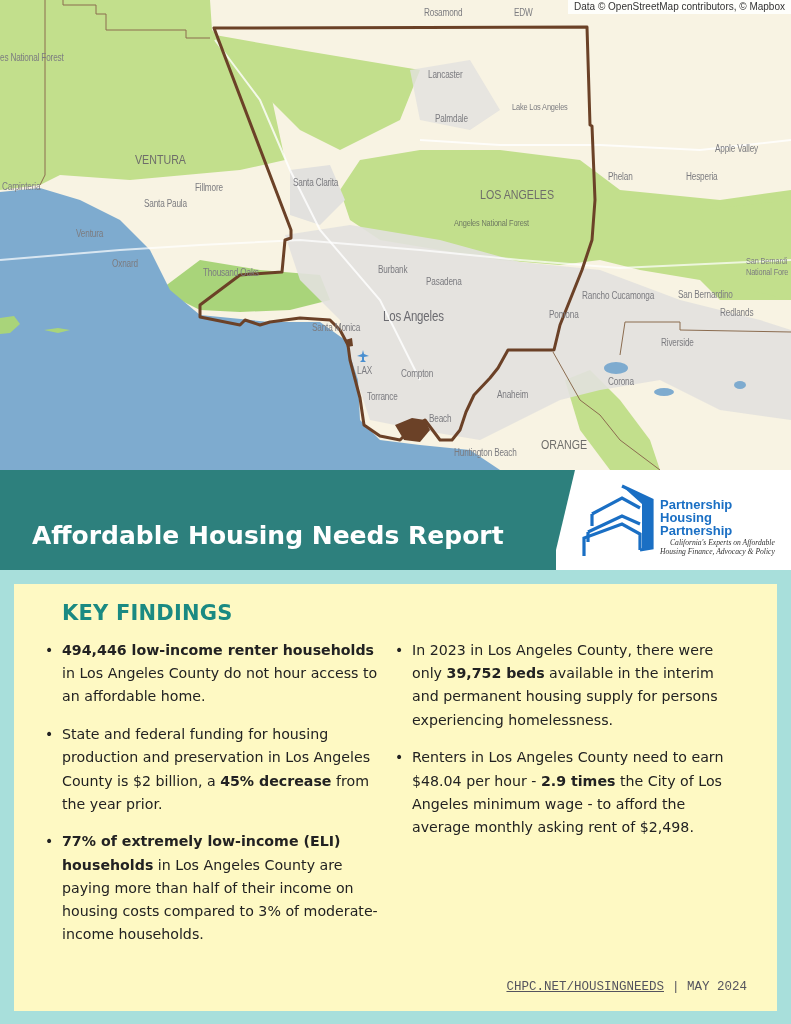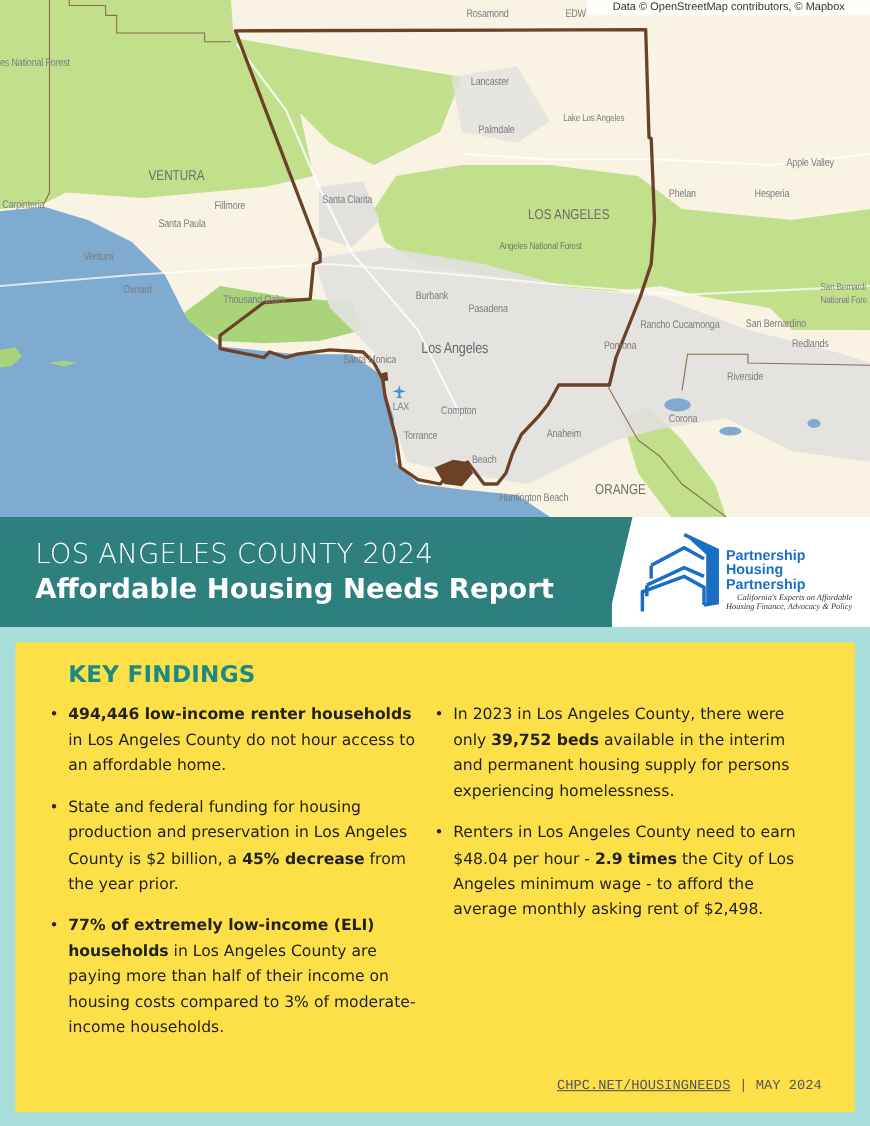--- a/index.html
+++ b/index.html
@@ -6,35 +6,35 @@
     html, body { width: 791px; height: 1024px; overflow: hidden; background: #a8dfdb; }
     body { position: relative; font-family: "Liberation Sans", sans-serif; }
 
     
     .map { position: absolute; left: 0; top: 0; width: 791px; height: 470px; background: #f8f3e3; overflow: hidden; }
     .map svg { position: absolute; left: 0; top: 0; }
     .map-label { position: absolute; font-family: "Liberation Sans", sans-serif; color: #7c7c80; font-size: 10px; white-space: nowrap; transform: scaleX(0.82); transform-origin: left top; letter-spacing: -0.2px; }
     .map-label.big { font-size: 14px; color: #6b6b70; }
     .map-label.region { font-size: 13px; color: #6e6d6a; letter-spacing: 0; }
     .map-label.forest { font-size: 9px; color: #6f7a62; }
-    .attribution { position: absolute; right: 0; top: 0; background: rgba(255,255,255,0.85); padding: 0 23px; height: 14px; line-height: 14px; font-size: 10px; color: #333; font-family: "Liberation Sans", sans-serif; }
+    .attribution { position: absolute; right: 0; top: 0; background: rgba(255,255,255,0.85); padding: 0 6px; height: 14px; line-height: 14px; font-size: 10px; color: #333; font-family: "Liberation Sans", sans-serif; }
 
     
     .banner { position: absolute; left: 0; top: 470px; width: 791px; height: 100px; background: #2d807d; }
     .banner-white { position: absolute; right: 0; top: 0; width: 235px; height: 100px; background: #fff; clip-path: polygon(19px 0, 235px 0, 235px 100px, 0 100px, 0 80px); }
     .title-line1, .title-line2 { position: absolute; left: 32px; color: #fff; font-family: "DejaVu Sans", sans-serif; font-weight: 300; white-space: nowrap; }
     .title-line1 { top: 19px; font-size: 25px; letter-spacing: 0.2px; }
     .title-line2 { top: 51px; font-size: 25px; font-weight: bold; }
 
     .logo { position: absolute; left: 580px; top: 482px; width: 210px; height: 80px; }
     .logo-name { position: absolute; left: 80px; top: 16px; font-family: "Liberation Sans", sans-serif; font-weight: bold; font-size: 13px; line-height: 13px; color: #1a6fc4; }
     .logo-tag { position: absolute; left: 80px; top: 56px; font-family: "Liberation Serif", serif; font-style: italic; font-size: 7.6px; line-height: 9px; color: #333; white-space: nowrap; text-align: right; }
 
     
-    .card { position: absolute; left: 14px; top: 584px; width: 763px; height: 427px; background: #fde047; }
+    .card { position: absolute; left: 14px; top: 584px; width: 763px; height: 427px; background: #fef9c3; }
     .kf-title { position: absolute; left: 48px; top: 17px; color: #1a8a82; font-family: "DejaVu Sans", sans-serif; font-weight: bold; font-size: 21px; letter-spacing: 0.2px; }
     .col { position: absolute; top: 55px; font-family: "DejaVu Sans", sans-serif; font-size: 14.2px; line-height: 23.2px; color: #222; }
     .col.left { left: 48px; width: 320px; }
     .col.right { left: 398px; width: 320px; }
     .col ul { list-style: none; }
     .col li { position: relative; padding-left: 0; margin-bottom: 14.5px; }
     .col li .bullet { position: absolute; left: -17px; top: 0; font-size: 14px; }
     .col b { font-weight: bold; }
 
     .footer { position: absolute; right: 30px; top: 396px; font-family: Liberation Mono, monospace; font-size: 12.5px; color: #55545e; white-space: nowrap; }
@@ -121,21 +121,20 @@
   <div class="map-label" style="left:429px;top:413px;">Beach</div>
   <div class="map-label region" style="left:541px;top:437px;">ORANGE</div>
   <div class="map-label" style="left:454px;top:447px;">Huntington Beach</div>
 
   <svg style="position:absolute;left:357px;top:350px;" width="12" height="12" viewBox="0 0 12 12">
     <path d="M6,0 L7,4 L12,6 L7,7 L7,10 L9,12 L3,12 L5,10 L5,7 L0,6 L5,4 Z" fill="#4a8fd0"></path>
   </svg>
 </div>
 
 <div class="banner">
-  <div class="title-line1">LOS ANGELES COUNTY 2024</div>
   <div class="title-line2">Affordable Housing Needs Report</div>
   <div class="banner-white"></div>
 </div>
 
 <div class="logo">
   <svg style="position:absolute;left:0;top:0;" width="78" height="80" viewBox="0 0 78 80">
     <g fill="none" stroke="#1a6fc4" stroke-width="3.2" stroke-linejoin="miter">
       <path d="M42,4 L72,18 L72,66 L60,68"></path>
       <path d="M12,32 L42,16 L60,26"></path>
       <path d="M8,50 L42,34 L60,42"></path>

